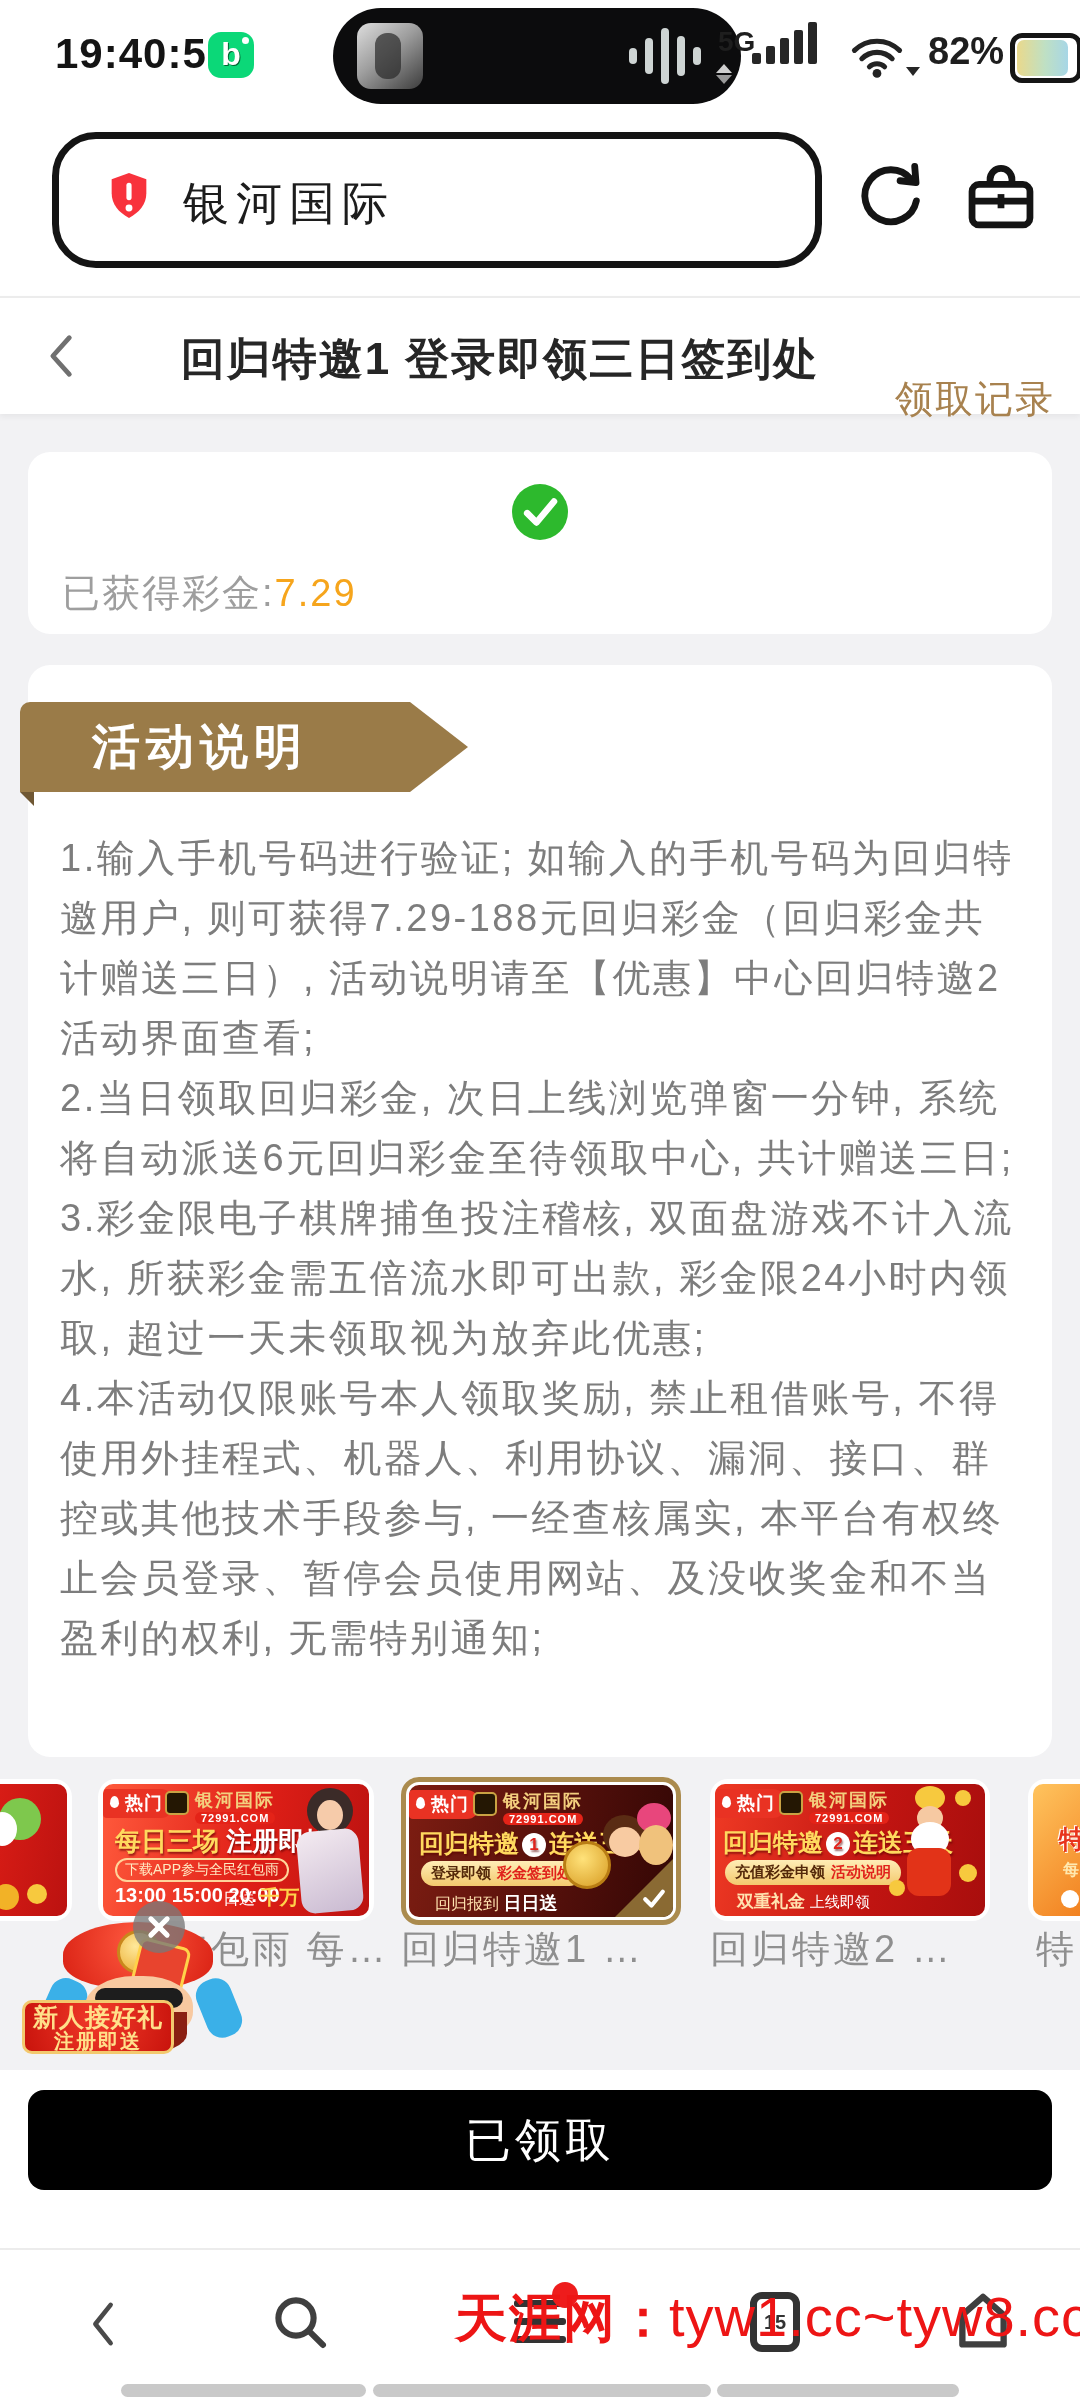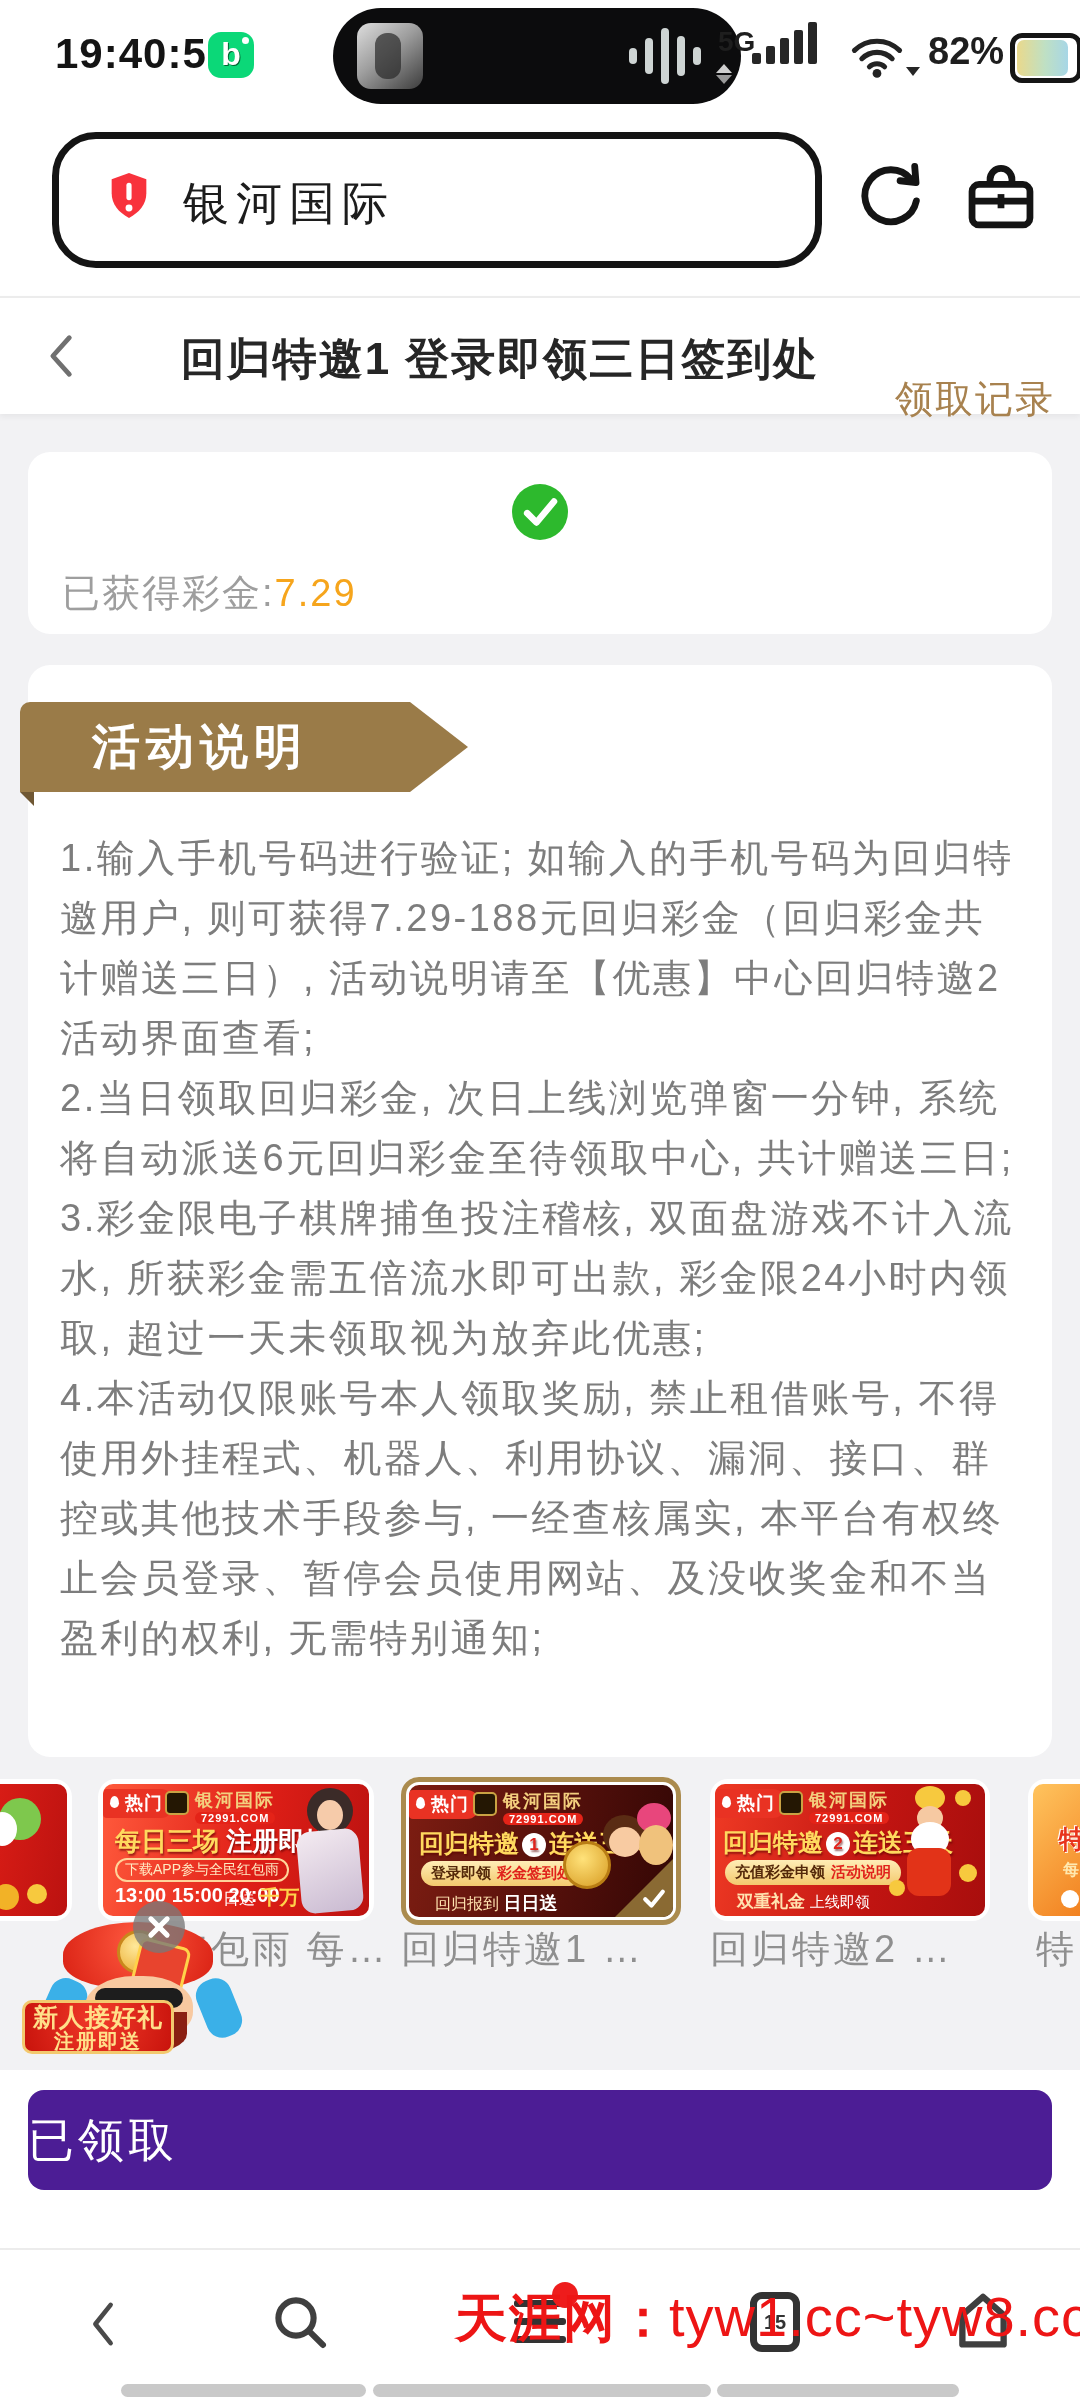--- a/index.html
+++ b/index.html
@@ -97,21 +97,21 @@
   .plaque{position:absolute;left:22px;top:2000px;width:152px;height:54px;background:radial-gradient(circle at 50% 30%,#f23b2a,#c8130c);border:3px solid #f3c96e;border-radius:10px;z-index:7;text-align:center;box-sizing:border-box;}
   .plaque .l1{display:block;font-size:25px;font-weight:800;color:#ffe08a;letter-spacing:1px;line-height:28px;}
   .plaque .l2{display:block;font-size:20px;font-weight:800;color:#ffe08a;letter-spacing:2px;line-height:20px;}
   .closer{position:absolute;left:133px;top:1901px;width:52px;height:52px;border-radius:50%;background:rgba(120,120,120,.78);z-index:8;}
   .closer i{position:absolute;left:50%;top:50%;width:28px;height:5px;background:#fff;border-radius:3px;}
   .closer i:first-child{transform:translate(-50%,-50%) rotate(45deg);}
   .closer i:last-child{transform:translate(-50%,-50%) rotate(-45deg);}
 
   
   .claimzone{position:absolute;left:0;top:2070px;width:1080px;height:178px;background:#fff;}
-  .claimbtn{position:absolute;left:28px;top:20px;width:1024px;height:100px;background:#4c1d95;border-radius:16px;color:#fff;font-size:46px;letter-spacing:4px;line-height:100px;}
+  .claimbtn{position:absolute;left:28px;top:20px;width:1024px;height:100px;background:#000000;border-radius:16px;color:#fff;font-size:46px;letter-spacing:4px;text-align:center;line-height:100px;}
 
   
   .nav{position:absolute;left:0;top:2248px;width:1080px;height:152px;background:#fff;border-top:2px solid #ececec;}
   .nav-back{position:absolute;left:82px;top:44px;}
   .nav-search{position:absolute;left:268px;top:40px;}
   .nav-menu{position:absolute;left:514px;top:50px;width:56px;}
   .nav-menu i{display:block;width:52px;height:7px;border-radius:3px;background:#333;margin-bottom:11px;}
   .nav-dot{position:absolute;left:552px;top:2282px;width:26px;height:26px;border-radius:50%;background:#ee1c1c;z-index:4;}
   .nav-tabs{position:absolute;left:750px;top:42px;width:50px;height:60px;border:7px solid #333;border-radius:12px;box-sizing:border-box;text-align:center;}
   .nav-tabs span{font-size:20px;font-weight:700;color:#333;line-height:46px;}

